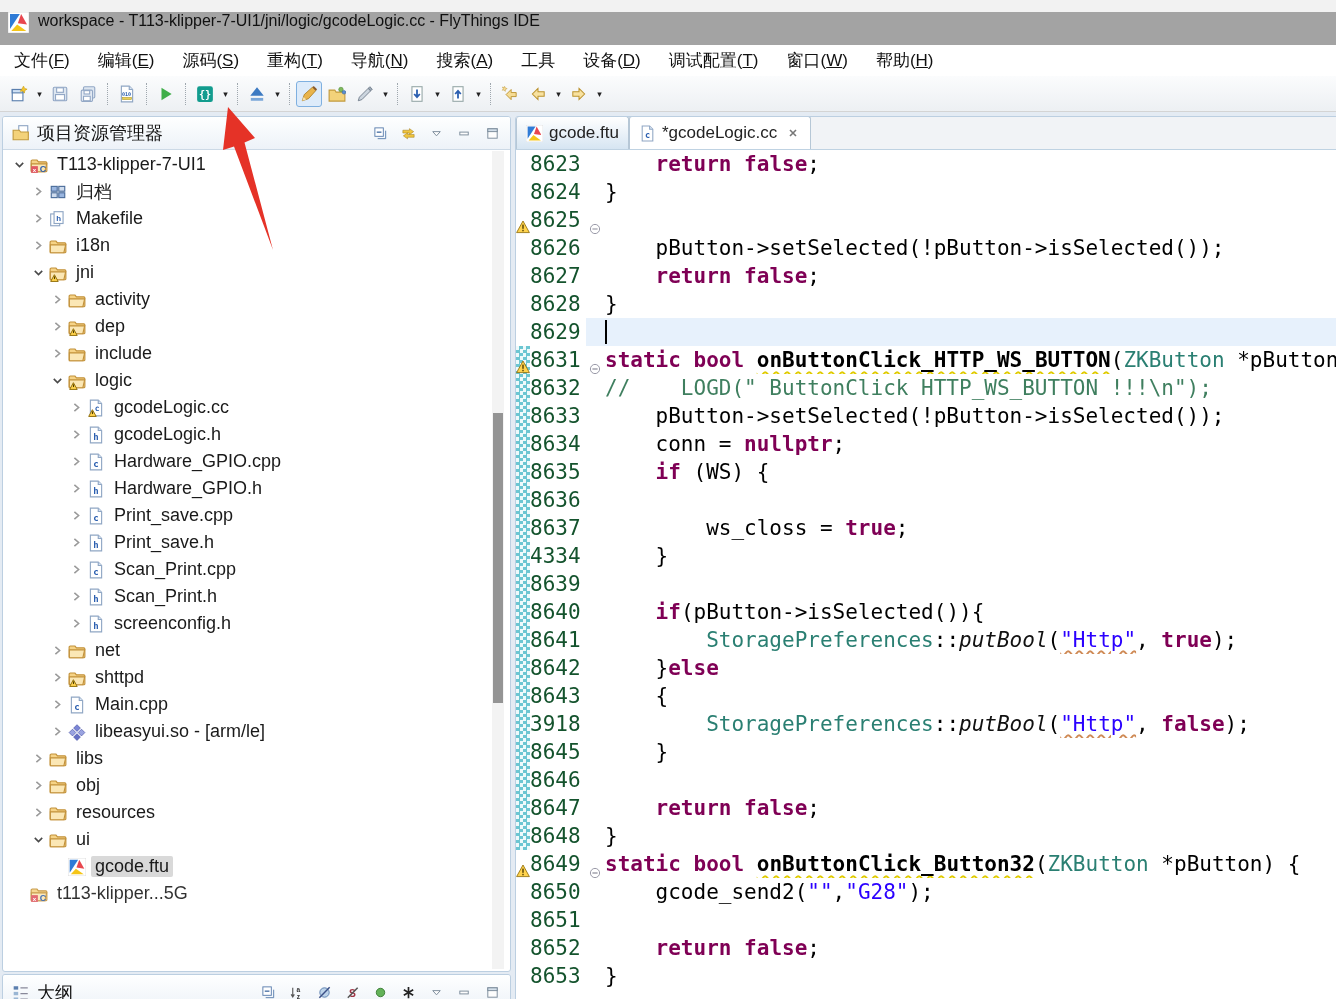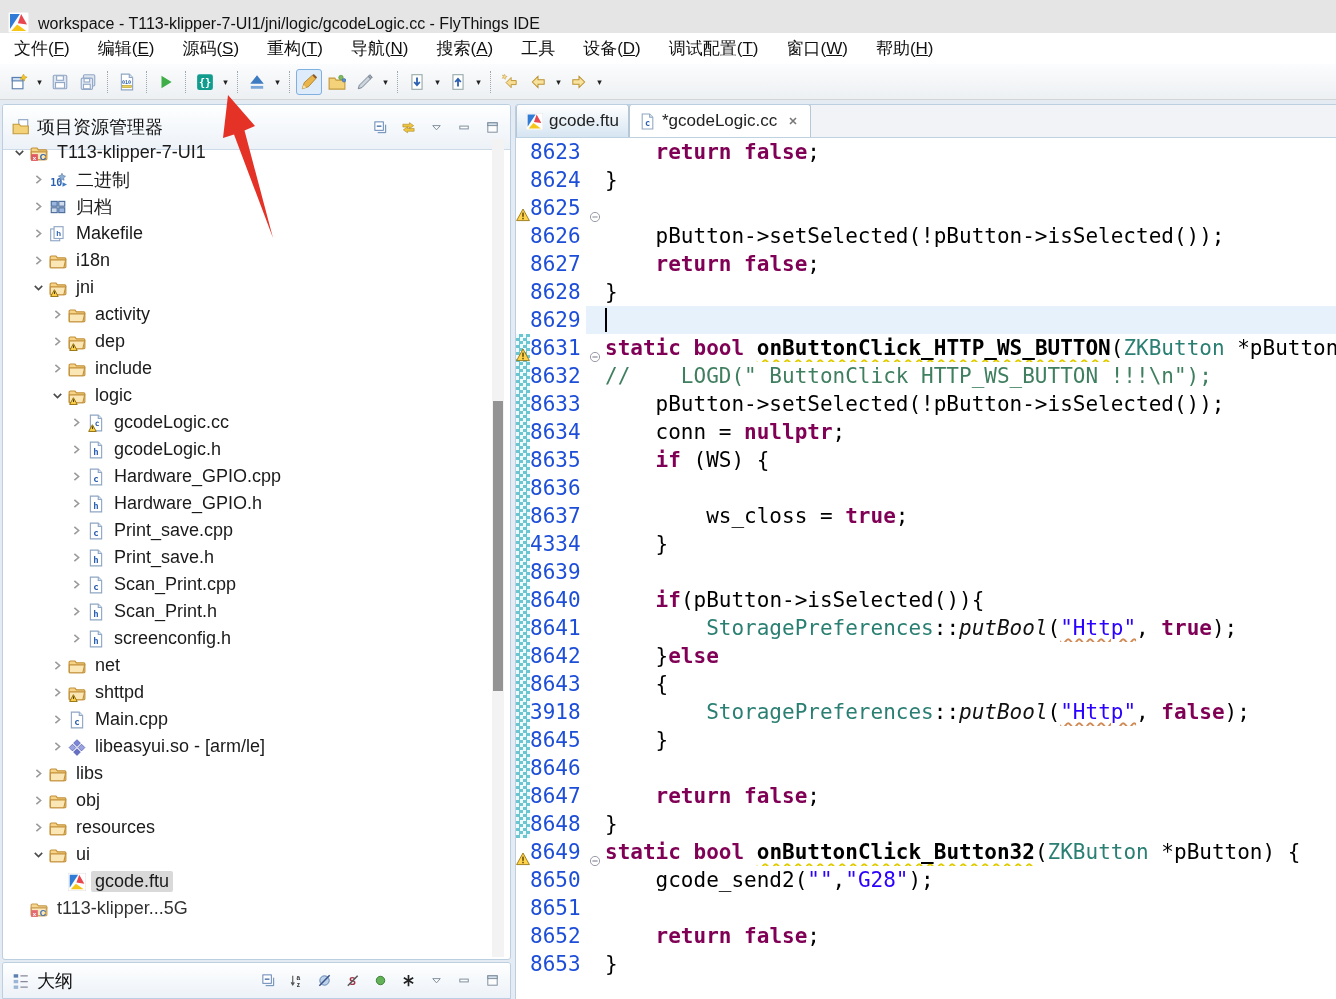--- a/index.html
+++ b/index.html
@@ -1,22 +1,22 @@
 <!DOCTYPE html>
 <html><head>
 <meta charset="utf-8">
 <style>
   * { box-sizing: border-box; margin: 0; padding: 0; }
   html,body { width:1336px; height:999px; overflow:hidden; background:#f2f2f2;
     font-family:"Liberation Sans", sans-serif; }
   #app { position:relative; width:1336px; height:999px; background:#ffffff; }
 
   
-  .titlebar { height:33px; background:#e5e5e5; display:flex; align-items:flex-end;
-    padding-left:8px; font-size:16px; color:#111; }
+  .titlebar { height:33px; background:#a3a3a3; display:flex; align-items:flex-start;
+    padding-left:8px; font-size:16px; color:#111;margin-top:12px; }
   .titlebar .logo { width:21px; height:21px; margin-right:9px; }
   
   .menubar { height:31px; background:#ffffff; display:flex; align-items:center; font-size:17px; color:#111; }
   .menu-item { padding:2px 14px; cursor:default; white-space:nowrap; }
   .menu-item u { text-decoration:underline; }
   
   .toolbar { height:36px; background:linear-gradient(#fbfcfd,#edf0f3);
     border-bottom:1px solid #d4d4d4; display:flex; align-items:center; padding-left:5px; }
   .tb-btn { width:26px; height:26px; border-radius:3px; display:flex; align-items:center;
     justify-content:center; margin:0 1px; }
@@ -26,21 +26,21 @@
     font-size:9px; color:#222; }
   .tb-sep { width:1px; height:22px; border-left:1px dotted #9fa7ae; margin:0 5px; }
   .ic { display:inline-flex; } .ic svg { width:100%; height:100%; }
 
   
   .main { position:absolute; top:100px; left:0; right:0; bottom:0; background:#e4ebf3; }
 
   
   .sidebar { position:absolute; left:2px; top:4px; width:509px; bottom:39px; background:#fff;
     border:1px solid #bccfe1; border-radius:3px; overflow:hidden; }
-  .panel-header { height:45px; background:linear-gradient(#feffff,#edf2f8);
+  .panel-header { height:33px; background:linear-gradient(#feffff,#edf2f8);
     border-bottom:1px solid #ccd9e6; display:flex; align-items:center; font-size:18px; color:#111; }
   .panel-header .ph-icon { width:18px; height:18px; margin:0 7px 0 9px; }
   .panel-header .spacer { flex:1; }
   .ph-btn { width:22px; height:22px; display:flex; align-items:center; justify-content:center; margin:0 3px; }
   .ph-btn svg { width:15px; height:15px; }
 
   .tree { position:absolute; top:34px; left:0; right:24px; bottom:0; overflow:hidden;
     font-size:18px; color:#1a1a1a; }
   .tree-row { height:27px; display:flex; align-items:center; white-space:nowrap; }
   .tree-row .twisty { width:17px; height:17px; flex:0 0 17px; }
@@ -69,21 +69,21 @@
   .tab .close { width:16px; height:16px; margin-left:8px; display:flex; align-items:center; justify-content:center; }
   .tab .close svg { width:12px; height:12px; }
 
   .code { position:absolute; top:33px; left:0; right:0; bottom:0; background:#fff;
     font-family:"DejaVu Sans Mono", monospace; font-size:21px; line-height:28px; }
   .crow { display:flex; height:28px; }
   .ann { width:14px; flex:0 0 14px; position:relative; }
   .ann.added { background-image:conic-gradient(#6cc6d2 90deg,#eefafb 90deg 180deg,#6cc6d2 180deg 270deg,#eefafb 270deg);
     background-size:7px 7px; }
   .ann .warn { position:absolute; left:0px; top:7px; width:14px; height:14px; }
-  .num { width:56px; flex:0 0 56px; text-align:right; padding-right:7px; color:#1d4ed8; }
+  .num { width:56px; flex:0 0 56px; text-align:right; padding-right:7px; color:#14532d; }
   .fold { width:19px; flex:0 0 19px; position:relative; }
   .fold .fm { position:absolute; left:3px; top:8px; width:12px; height:12px; }
   .ct { flex:1 1 auto; white-space:pre; color:#000; overflow:hidden; }
   .crow.current .ct, .crow.current .fold { background:#e7f1fc; }
   .caret { display:inline-block; width:2px; height:24px; background:#000; vertical-align:-5px; }
 
   .kw  { color:#7f0055; font-weight:bold; }
   .type{ color:#2a7f72; }
   .str { color:#2a00ff; }
   .com { color:#3f7f5f; }
@@ -332,34 +332,20 @@
             <span class="ic node-icon">
               <svg viewBox="0 0 16 16">
                 <path d="M1 4.6 a1 1 0 0 1 1-1 h4.2 l1.3 1.6 H14 a1 1 0 0 1 1 1 V13 a1 1 0 0 1 -1 1 H2 a1 1 0 0 1 -1-1z" fill="#f6d386" stroke="#c2913a"></path>
                 <path d="M1.2 7 h13.6 l-1.6 7 H1.2z" fill="#fbe7b5" stroke="#c2913a"></path>
                 <text x="11.5" y="14.5" font-size="8" fill="#2b5fb0" text-anchor="middle" font-weight="bold">C</text>
                 <rect x="1" y="9" width="6" height="6" fill="#e05a63"></rect>
                 <text x="4" y="14" font-size="5.5" fill="#fff" text-anchor="middle" font-weight="bold">x</text>
               </svg>
             </span>
             <span class="lbl">T113-klipper-7-UI1</span>
-          </div>
-          <div class="tree-row">
-            <span style="width: 27px; flex: 0 0 27px;"></span>
-            <span class="twisty"><svg viewBox="0 0 16 16">
-                <polyline points="6,4.5 10,8 6,11.5" fill="none" stroke="#9a9a9a" stroke-width="1.5"></polyline>
-              </svg></span>
-            <span class="ic node-icon">
-              <svg viewBox="0 0 16 16">
-                <text x="1" y="13" font-size="9" fill="#2b5fb0" font-family="monospace" font-weight="bold">10</text>
-                <path d="M11.5 2 l1 2 2.2.6 -1.7 1.5 .4 2.2 -1.9-1.1 -2 1 .5-2.2 -1.6-1.6 2.2-.4z" fill="#8fb0d8" stroke="#4a6c9a" stroke-width="0.5"></path>
-                <polygon points="12,10 16,12 12,14" fill="#3c7ac2"></polygon>
-              </svg>
-            </span>
-            <span class="lbl">二进制</span>
           </div>
           <div class="tree-row">
             <span style="width: 27px; flex: 0 0 27px;"></span>
             <span class="twisty"><svg viewBox="0 0 16 16">
                 <polyline points="6,4.5 10,8 6,11.5" fill="none" stroke="#9a9a9a" stroke-width="1.5"></polyline>
               </svg></span>
             <span class="ic node-icon">
               <svg viewBox="0 0 16 16">
                 <rect x="2" y="3" width="5.3" height="4.3" fill="#9ab6e0" stroke="#4a6c9a"></rect>
                 <rect x="8.7" y="3" width="5.3" height="4.3" fill="#cfdced" stroke="#4a6c9a"></rect>

